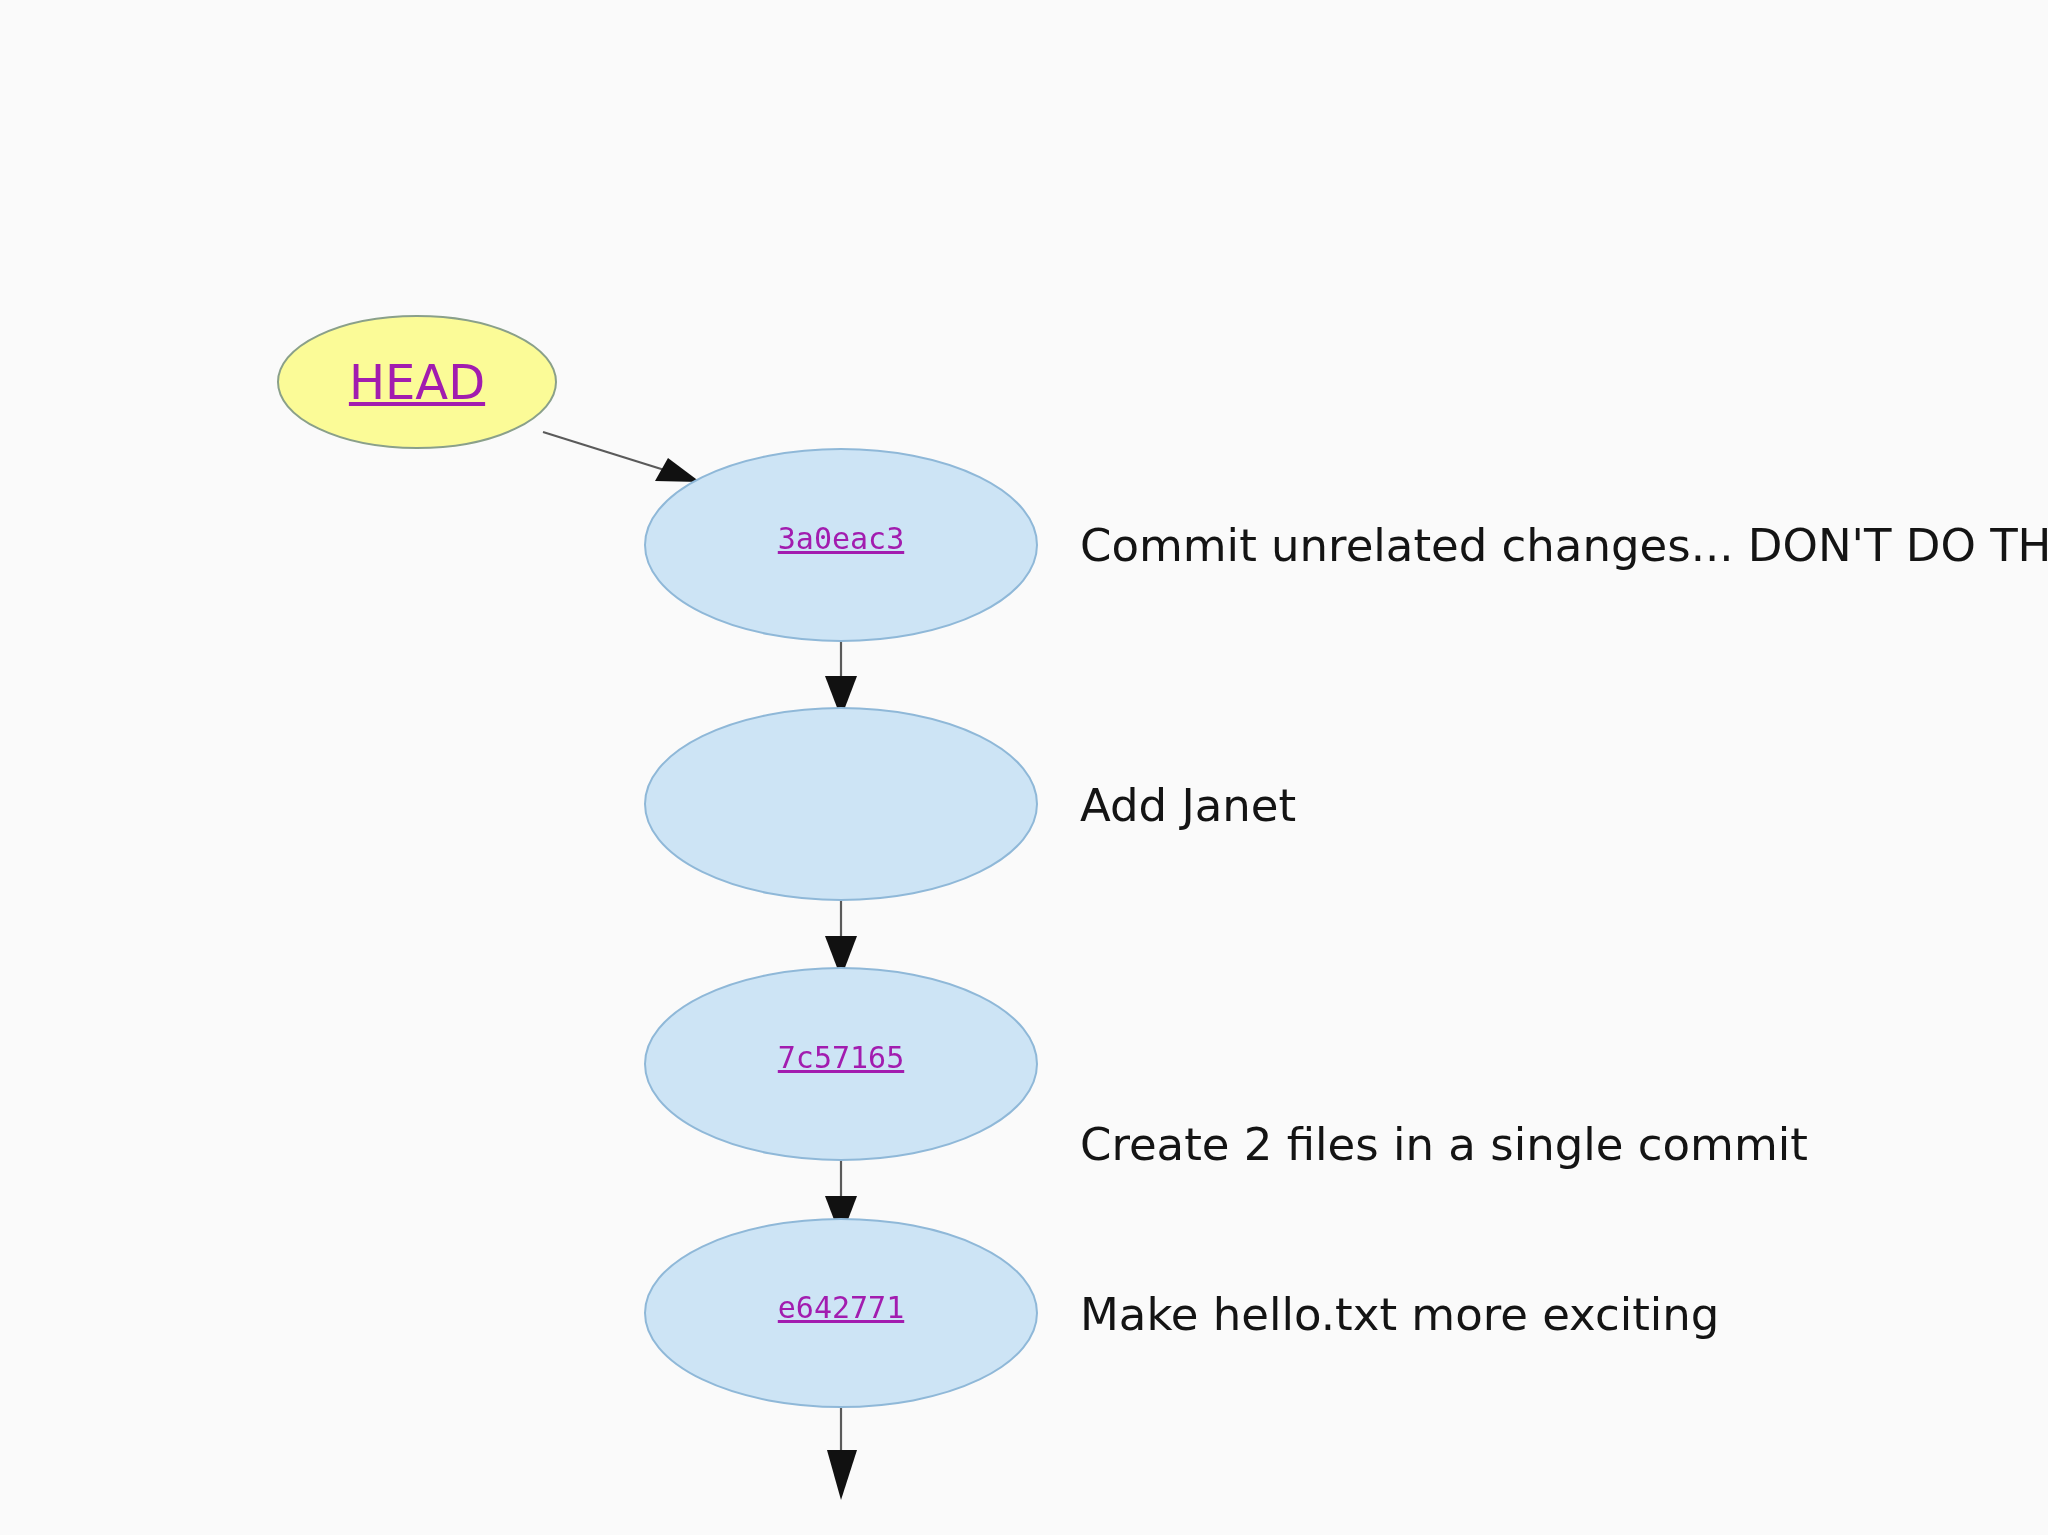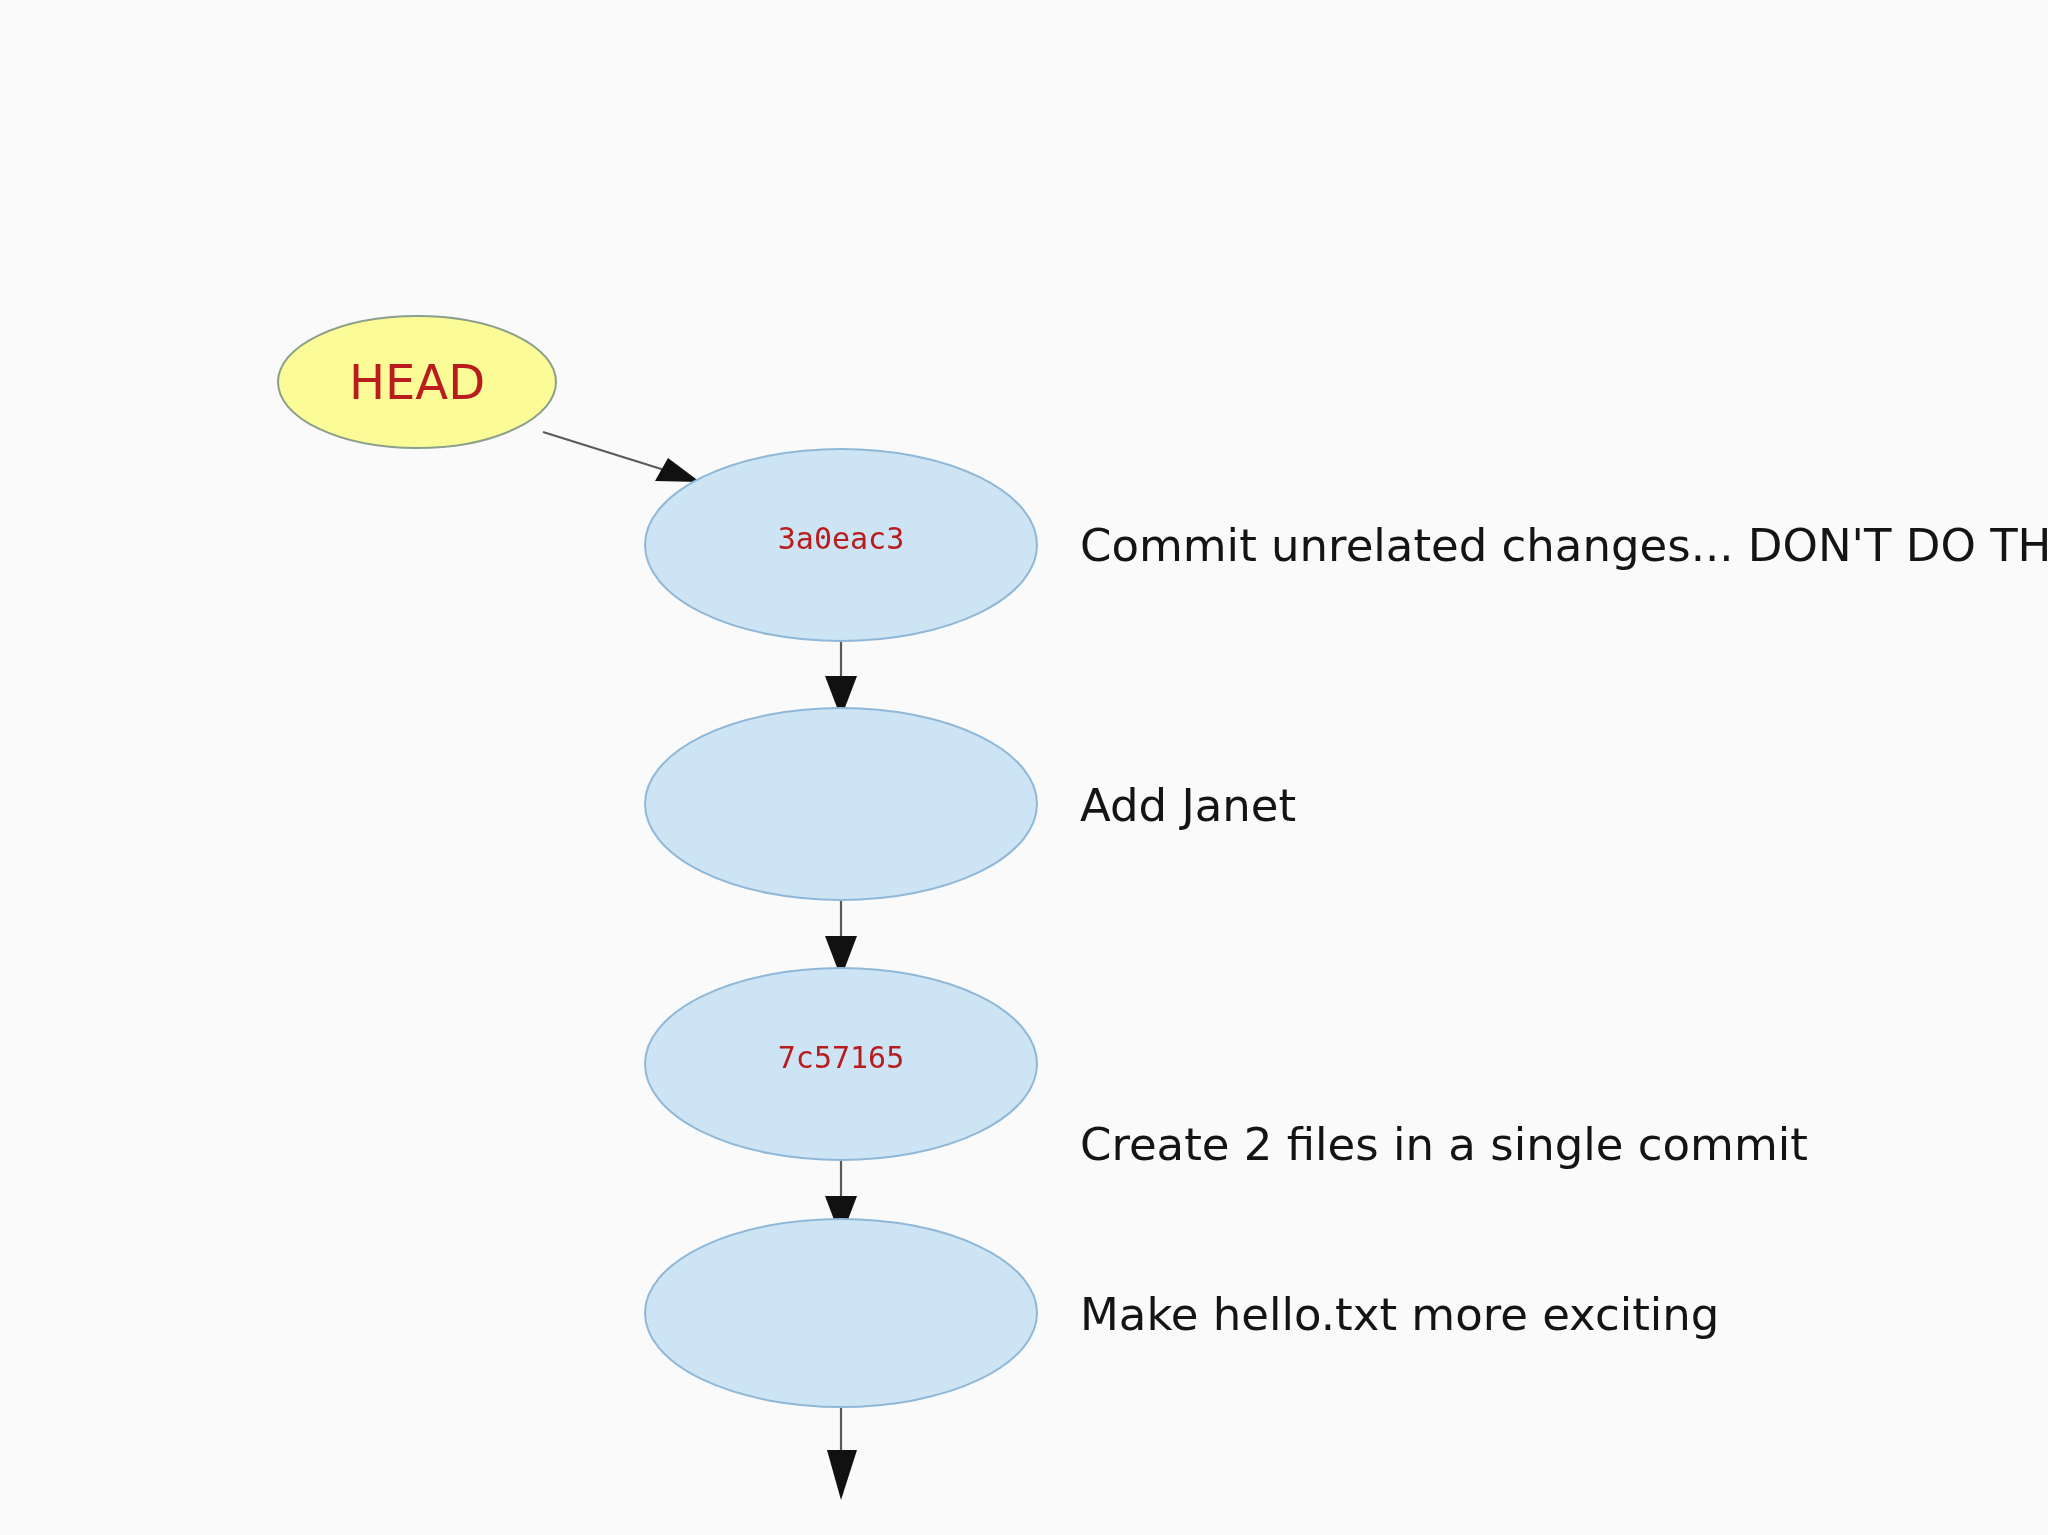--- a/index.html
+++ b/index.html
@@ -45,23 +45,24 @@
   }
   .edge-head {
     fill: #111111;
     stroke: none;
   }
 
   
   .node-label {
     position: absolute;
     text-align: center;
-    color: #b91c1c;
+    color: #a21caf;
     white-space: nowrap;
     line-height: 1;
+    text-decoration: underline;
   }
   .node-label.hash {
     font-family: "DejaVu Sans Mono", "Liberation Mono", monospace;
     font-size: 30px;
     letter-spacing: 0px;
   }
   .node-label.ref {
     font-family: "DejaVu Sans", "Liberation Sans", sans-serif;
     font-size: 48px;
   }
@@ -112,19 +113,20 @@
     <ellipse class="node-shape" cx="841" cy="545" rx="196" ry="96" fill="#cde4f5" stroke="#8fb8d8"></ellipse>
     <ellipse class="node-shape" cx="841" cy="804" rx="196" ry="96" fill="#cde4f5" stroke="#8fb8d8"></ellipse>
     <ellipse class="node-shape" cx="841" cy="1064" rx="196" ry="96" fill="#cde4f5" stroke="#8fb8d8"></ellipse>
     <ellipse class="node-shape" cx="841" cy="1313" rx="196" ry="94" fill="#cde4f5" stroke="#8fb8d8"></ellipse>
   </svg>
 
   <div class="node-label ref" style="left:317px; top:358px; width:200px;">HEAD</div>
 
   <div class="node-label hash" style="left:641px; top:524px; width:400px;">3a0eac3</div>
   <div class="node-label hash" style="left:641px; top:1043px; width:400px;text-align:center;">7c57165</div>
+  <div class="node-label hash" style="left:641px; top:1293px; width:400px;">e642771</div>
 
   <div class="commit-message" style="left:1080px; top:523px;">Commit unrelated changes... DON'T DO THIS</div>
   <div class="commit-message" style="left:1080px; top:783px;">Add Janet</div>
   <div class="commit-message" style="left:1080px; top:1102px;margin-top:20px;">Create 2 files in a single commit</div>
   <div class="commit-message" style="left:1080px; top:1292px;">Make hello.txt more exciting</div>
 
 </div>
 
 </body></html>

